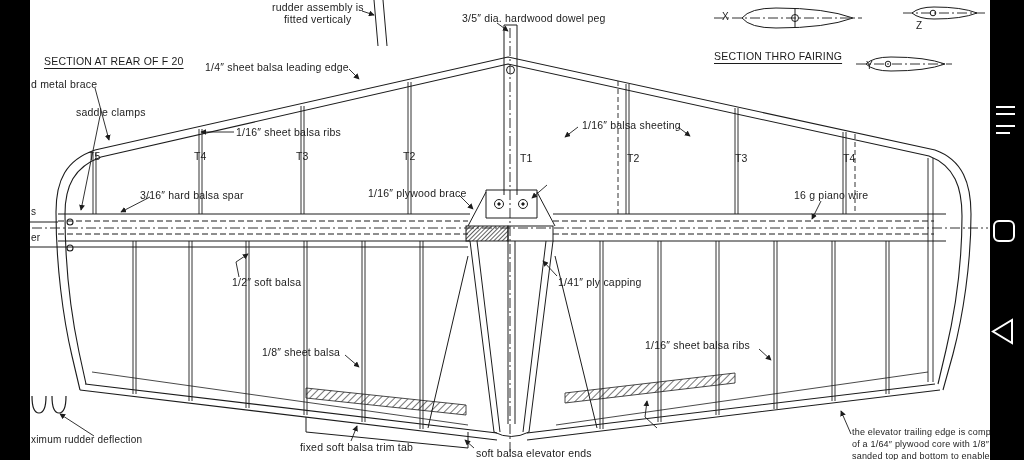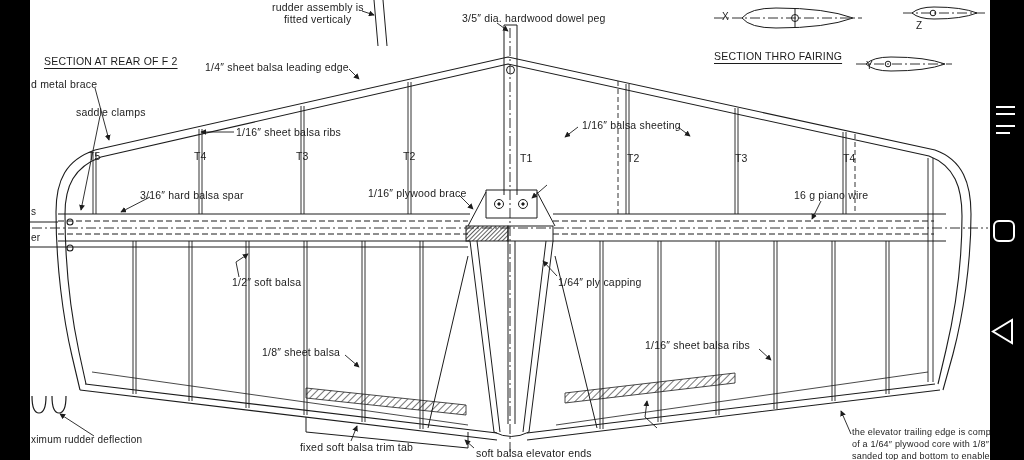--- a/index.html
+++ b/index.html
@@ -181,39 +181,39 @@
   </svg>
 
   <div id="annotation-layer">
       <span class="lbl" style="left: 272px; top: 1px;">rudder assembly is</span>
       <span class="lbl" style="left: 284px; top: 13px;">fitted verticaly</span>
       <span class="lbl" style="left: 462px; top: 12px;">3/5″ dia. hardwood dowel peg</span>
       <span class="lbl" style="left: 722px; top: 11px; font-size: 10px;">X</span>
       <span class="lbl" style="left: 916px; top: 20px; font-size: 10px;">Z</span>
       <span class="lbl ul" style="left: 714px; top: 50px;">SECTION THRO FAIRING</span>
       <span class="lbl" style="left: 866px; top: 60px; font-size: 10px;">Y</span>
-      <span class="lbl ul" style="left: 44px; top: 55px;">SECTION AT REAR OF F 2</span>
+      <span class="lbl ul" style="left: 44px; top: 55px;">SECTION AT REAR OF F 20</span>
       <span class="lbl" style="left: 205px; top: 61px;">1/4″ sheet balsa leading edge</span>
       <span class="lbl" style="left: 31px; top: 78px;">d metal brace</span>
       <span class="lbl" style="left: 52px; top: 106px; margin-left: 24px;">saddle clamps</span>
       <span class="lbl" style="left: 236px; top: 126px;">1/16″ sheet balsa ribs</span>
       <span class="lbl" style="left: 582px; top: 119px;">1/16″ balsa sheeting</span>
       <span class="lbl" style="left: 88px; top: 150px;">T5</span>
       <span class="lbl" style="left: 194px; top: 150px;">T4</span>
       <span class="lbl" style="left: 296px; top: 150px;">T3</span>
       <span class="lbl" style="left: 403px; top: 150px;">T2</span>
       <span class="lbl" style="left: 520px; top: 152px;">T1</span>
       <span class="lbl" style="left: 627px; top: 152px;">T2</span>
       <span class="lbl" style="left: 735px; top: 152px;">T3</span>
       <span class="lbl" style="left: 843px; top: 152px;">T4</span>
       <span class="lbl" style="left: 140px; top: 189px;">3/16″ hard balsa spar</span>
       <span class="lbl" style="left: 368px; top: 187px;">1/16″ plywood brace</span>
       <span class="lbl" style="left: 794px; top: 189px;">16 g piano wire</span>
       <span class="lbl" style="left: 232px; top: 276px;">1/2″ soft  balsa</span>
-      <span class="lbl" style="left: 558px; top: 276px;">1/64″ ply capping</span>
+      <span class="lbl" style="left: 558px; top: 276px;">1/41″ ply capping</span>
       <span class="lbl" style="left: 262px; top: 346px;">1/8″ sheet balsa</span>
       <span class="lbl" style="left: 645px; top: 339px;">1/16″ sheet  balsa ribs</span>
       <span class="lbl" style="left: 300px; top: 441px;">fixed soft balsa trim tab</span>
       <span class="lbl" style="left: 476px; top: 447px;">soft balsa elevator ends</span>
       <span class="lbl" style="left: 852px; top: 427px; font-size: 9px;">the elevator trailing edge is compos</span>
       <span class="lbl" style="left: 852px; top: 439px; font-size: 9px;">of a 1/64″ plywood core with 1/8″ × 1/</span>
       <span class="lbl" style="left: 852px; top: 451px; font-size: 9px;">sanded top and bottom to enable a f</span>
       <span class="lbl" style="left: 31px; top: 434px; font-size: 10px;">ximum rudder deflection</span>
       <span class="lbl" style="left: 31px; top: 206px; font-size: 10px;">s</span>
       <span class="lbl" style="left: 31px; top: 232px; font-size: 10px;">er</span>

